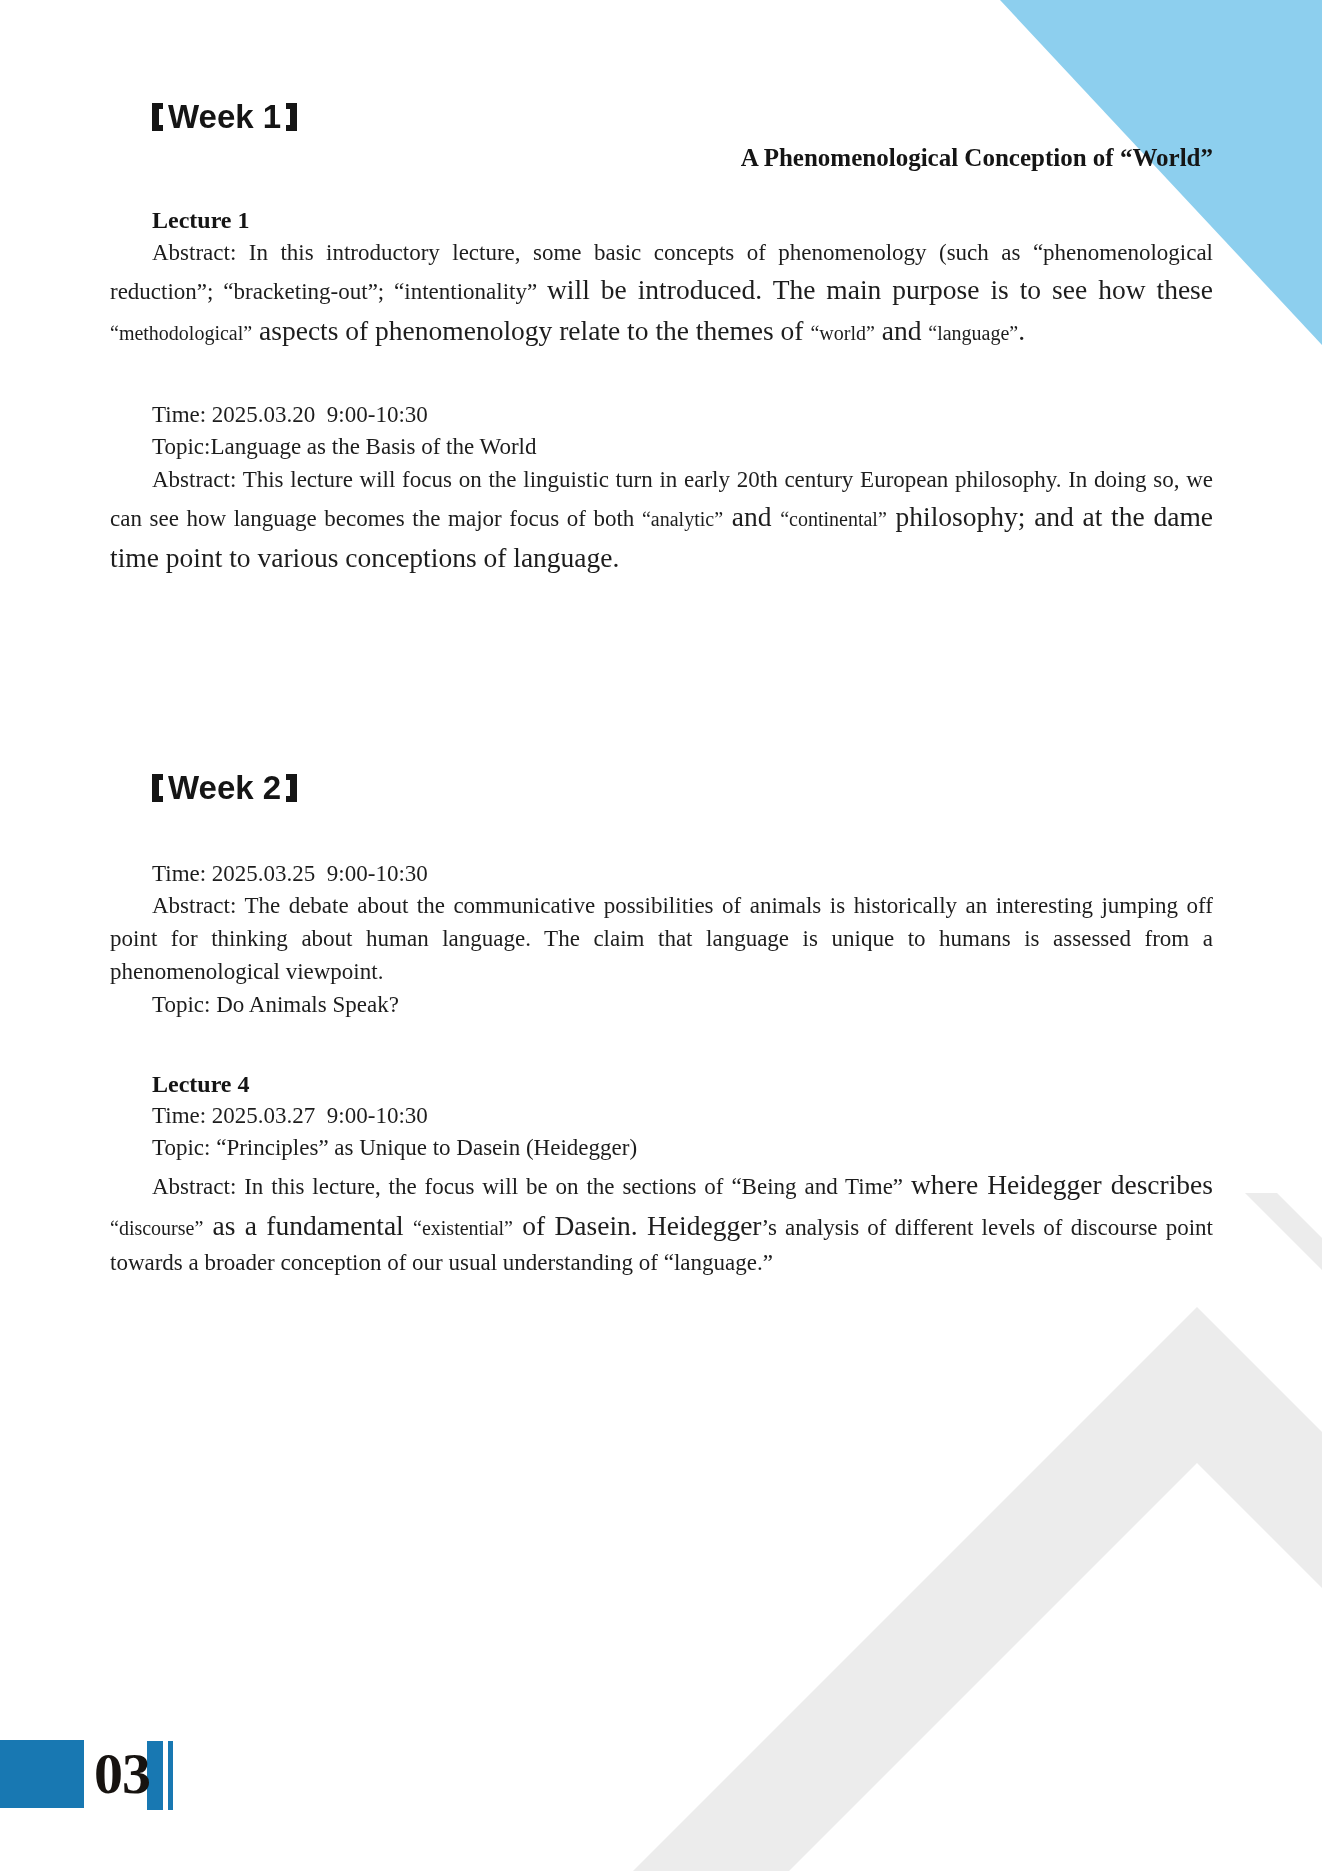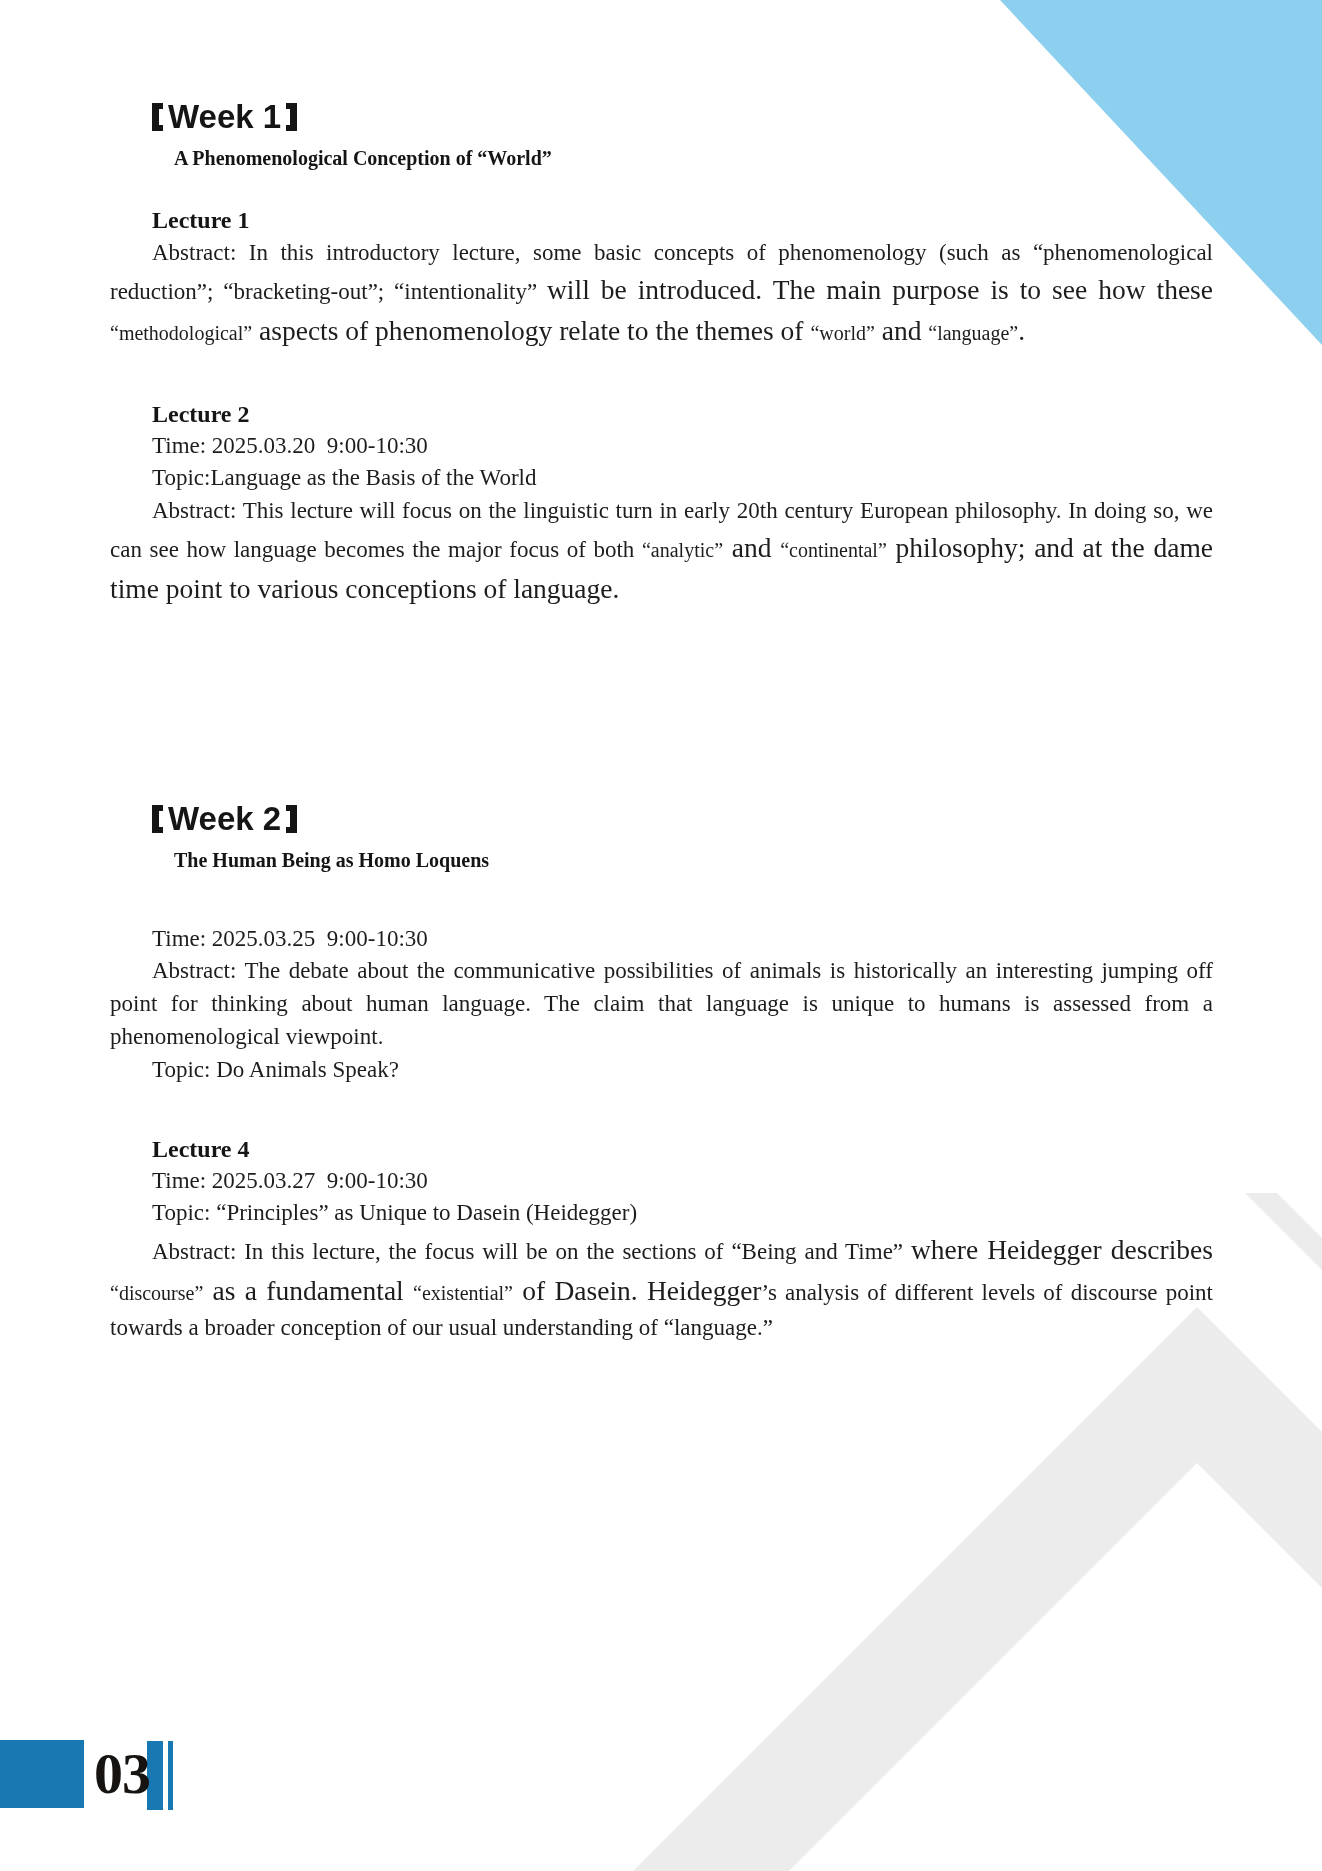--- a/index.html
+++ b/index.html
@@ -16,21 +16,21 @@
   .week-heading{
     margin:0 0 0 42px;
     font-family:"Liberation Sans", sans-serif;
     font-weight:bold;font-size:33px;line-height:44px;color:#151515;
     display:flex;align-items:center;
   }
   .lb,.rb{display:inline-block;width:11px;height:28px;box-sizing:border-box;}
   .lb{border-left:7px solid #151515;border-top:6px solid #151515;border-bottom:6px solid #151515;margin-right:5px;}
   .rb{border-right:7px solid #151515;border-top:6px solid #151515;border-bottom:6px solid #151515;margin-left:5px;}
   .week-subtitle{
-    margin:4px 0 0 64px;font-weight:bold;font-size:20px;line-height:30px;color:#151515;
+    margin:4px 0 0 30px;font-weight:bold;font-size:25px;line-height:30px;color:#151515;text-align:right;
   }
   .lecture{margin-top:32px;}
   .lecture-title{margin:0 0 0 42px;font-weight:bold;font-size:24px;line-height:31px;color:#151515;}
   .line-indent{margin:0 0 0 42px;font-size:23px;line-height:31px;white-space:pre-wrap;}
   .para{
     margin:0;font-size:23px;line-height:33px;text-align:justify;text-indent:42px;
   }
   .para .sm{font-size:20px;}
   .para .lg{font-size:27.5px;line-height:41px;}
   .week-2{margin-top:188px;}
@@ -63,34 +63,32 @@
       <span class="rb"></span>
     </h2>
     <div class="week-subtitle">A Phenomenological Conception of “World”</div>
 
     <div class="lecture">
       <div class="lecture-title">Lecture 1</div>
       <p class="para"><span class="">Abstract: In this introductory lecture, some basic concepts of phenomenology (such as “phenomenological reduction”; “bracketing-out”; “intentionality” </span><span class="lg">will be introduced. The main purpose is to see how these </span><span class="sm">“methodological”</span><span class="lg"> aspects of phenomenology relate to the themes of </span><span class="sm">“world”</span><span class="lg"> and </span><span class="sm">“language”</span><span class="lg">.</span></p>
     </div>
 
     <div class="lecture gap-lg">
-      <div class="lecture-title">Lecture 2</div>
       <div class="line-indent">Time: 2025.03.20  9:00-10:30</div>
       <p class="para">Topic:Language as the Basis of the World</p>
       <p class="para"><span class="">Abstract: This lecture will focus on the linguistic turn in early 20th century European philosophy. In doing so, we can see how language becomes the major focus of both </span><span class="sm">“analytic”</span><span class="lg"> and </span><span class="sm">“continental”</span><span class="lg"> philosophy; and at the dame time point to various conceptions of language.</span></p>
     </div>
   </div>
 
   <div class="week-2">
     <h2 class="week-heading">
       <span class="lb"></span>
       <span>Week 2</span>
       <span class="rb"></span>
     </h2>
-    <div class="week-subtitle">The Human Being as Homo Loquens</div>
 
     <div class="lecture gap-lg">
       <div class="line-indent">Time: 2025.03.25  9:00-10:30</div>
       <p class="para"><span class="">Abstract: The debate about the communicative possibilities of animals is historically an interesting jumping off point for thinking about human language. The claim that language is unique to humans is assessed from a phenomenological viewpoint.</span></p>
       <p class="para">Topic: Do Animals Speak?</p>
     </div>
 
     <div class="lecture gap-lg">
       <div class="lecture-title">Lecture 4</div>
       <div class="line-indent">Time: 2025.03.27  9:00-10:30</div>

